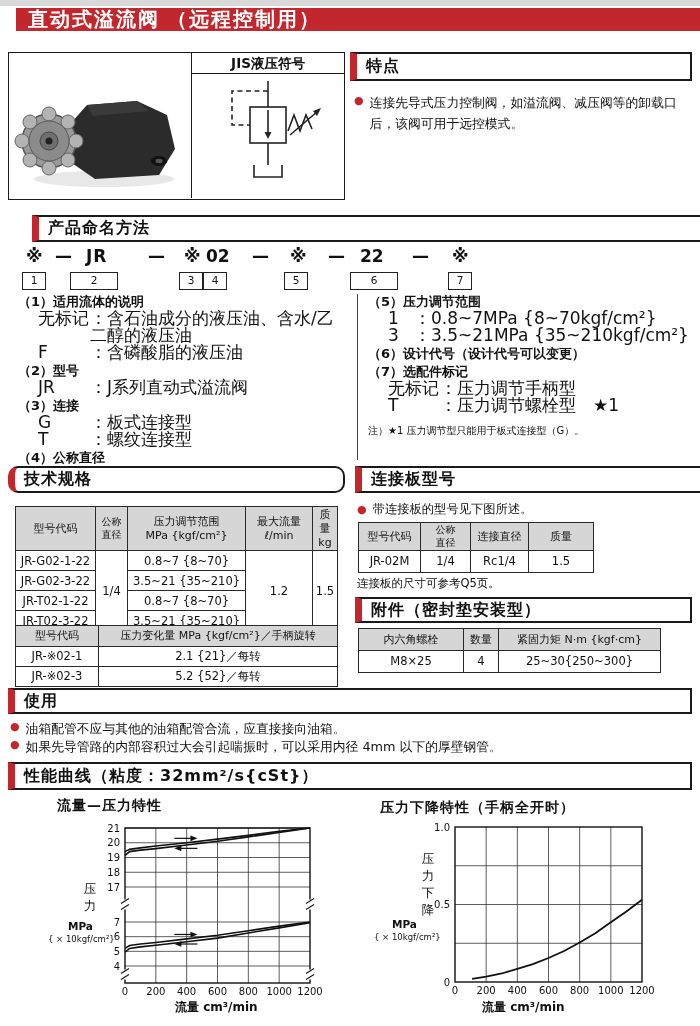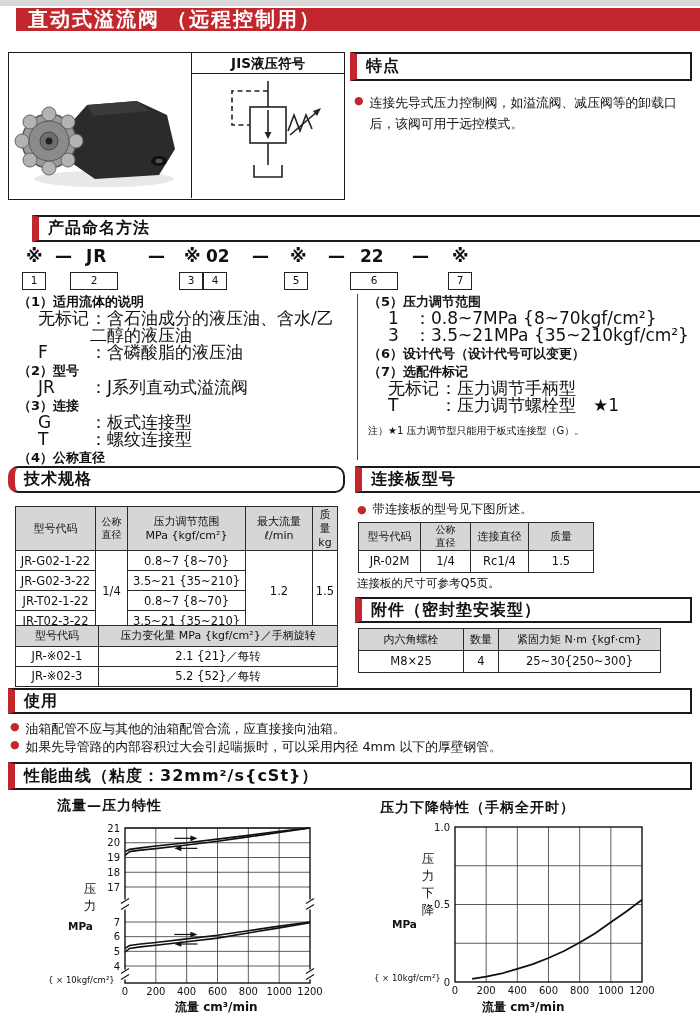--- a/index.html
+++ b/index.html
@@ -17,21 +17,21 @@
   .codechar{position:absolute;font-weight:bold;font-size:17px;}
   .codebox{position:absolute;border:1.3px solid #222;height:16px;font-size:10.5px;text-align:center;line-height:15px;top:26px;}
   .nmlabel{font-weight:bold;font-size:13px;line-height:17px;margin-top:1px;}
   .nmline{font-size:17px;line-height:17px;padding-left:20px;display:flex;}
   .nmkey{flex:0 0 52px;}
   .nmkey.narrow{flex:0 0 26px;}
   .nmnote{font-size:10px;line-height:17px;margin-top:8px;}
   .chart-title{font-weight:bold;font-size:14px;letter-spacing:1px;}
   .vlabel{font-size:12.5px;line-height:17px;width:14px;word-break:break-all;text-align:center;}
   .unit1{font-size:10.5px;font-weight:bold;}
-  .unit2{font-size:8.5px;margin-top:41px;}
+  .unit2{font-size:8.5px;}
   .foot{font-size:11.5px;}
   svg{display:block;}
 </style>
 </head>
 <body>
 
 <div class="abs" style="left:0;top:0;width:700px;height:6px;background:#d9d9d9;"></div>
 
 <div class="abs titlebar" style="left:16px;top:8px;width:684px;height:23px;font-family:Liberation Serif, serif;">直动式溢流阀 （远程控制用）</div>
 

